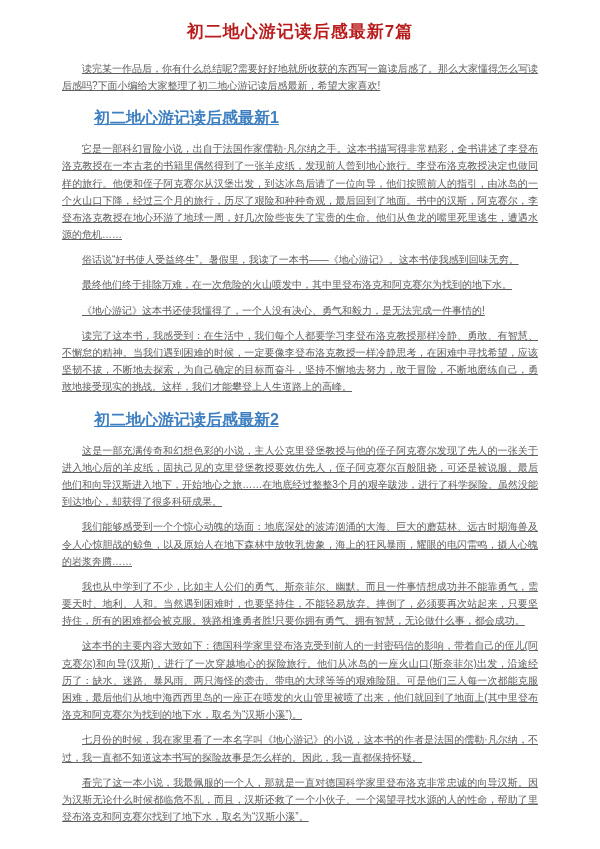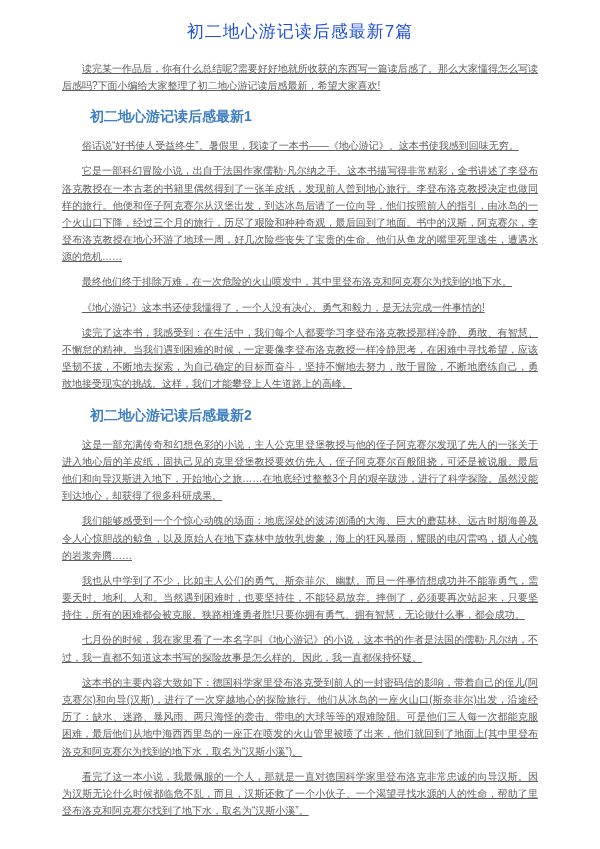--- a/index.html
+++ b/index.html
@@ -12,62 +12,63 @@
   }
   .page {
     width: 600px;
     height: 849px;
     padding: 20px 62px 24px 62px;
     background: #ffffff;
   }
   .doc-title {
     font-size: 17px;
     line-height: 1.4;
-    font-weight: normal;
-    color: #1d4ed8;
+    font-weight: bold;
+    color: #b91c1c;
     text-align: center;
     letter-spacing: 1px;
     margin-bottom: 16px;
   }
   .para {
     font-size: 10px;
     line-height: 1.72;
     color: #5e5e5e;
     text-align: justify;
     text-indent: 2em;
     margin-bottom: 8px;
     text-decoration: underline;
   }
   .section-heading {
-    font-size: 14px;
+    font-size: 16px;
     line-height: 1.5;
     font-weight: bold;
     color: #3e7fc1;
     text-indent: 2em;
     margin: 12px 0 10px 0;
+    text-decoration: underline;
   }
 </style>
 </head>
 <body>
 
 <div class="page">
 
   <h1 class="doc-title">初二地心游记读后感最新7篇</h1>
 
   <p class="para">读完某一作品后，你有什么总结呢?需要好好地就所收获的东西写一篇读后感了。那么大家懂得怎么写读后感吗?下面小编给大家整理了初二地心游记读后感最新，希望大家喜欢!</p>
 
   <h2 class="section-heading">初二地心游记读后感最新1</h2>
+  <p class="para">它是一部科幻冒险小说，出自于法国作家儒勒·凡尔纳之手。这本书描写得非常精彩，全书讲述了李登布洛克教授在一本古老的书籍里偶然得到了一张羊皮纸，发现前人曾到地心旅行。李登布洛克教授决定也做同样的旅行。他便和侄子阿克赛尔从汉堡出发，到达冰岛后请了一位向导，他们按照前人的指引，由冰岛的一个火山口下降，经过三个月的旅行，历尽了艰险和种种奇观，最后回到了地面。书中的汉斯，阿克赛尔，李登布洛克教授在地心环游了地球一周，好几次险些丧失了宝贵的生命。他们从鱼龙的嘴里死里逃生，遭遇水源的危机……</p>
   <p class="para">俗话说“好书使人受益终生”。暑假里，我读了一本书——《地心游记》。这本书使我感到回味无穷。</p>
-  <p class="para">它是一部科幻冒险小说，出自于法国作家儒勒·凡尔纳之手。这本书描写得非常精彩，全书讲述了李登布洛克教授在一本古老的书籍里偶然得到了一张羊皮纸，发现前人曾到地心旅行。李登布洛克教授决定也做同样的旅行。他便和侄子阿克赛尔从汉堡出发，到达冰岛后请了一位向导，他们按照前人的指引，由冰岛的一个火山口下降，经过三个月的旅行，历尽了艰险和种种奇观，最后回到了地面。书中的汉斯，阿克赛尔，李登布洛克教授在地心环游了地球一周，好几次险些丧失了宝贵的生命。他们从鱼龙的嘴里死里逃生，遭遇水源的危机……</p>
   <p class="para">最终他们终于排除万难，在一次危险的火山喷发中，其中里登布洛克和阿克赛尔为找到的地下水。</p>
   <p class="para">《地心游记》这本书还使我懂得了，一个人没有决心、勇气和毅力，是无法完成一件事情的!</p>
   <p class="para">读完了这本书，我感受到：在生活中，我们每个人都要学习李登布洛克教授那样冷静、勇敢、有智慧、不懈怠的精神。当我们遇到困难的时候，一定要像李登布洛克教授一样冷静思考，在困难中寻找希望，应该坚韧不拔，不断地去探索，为自己确定的目标而奋斗，坚持不懈地去努力，敢于冒险，不断地磨练自己，勇敢地接受现实的挑战。这样，我们才能攀登上人生道路上的高峰。</p>
 
   <h2 class="section-heading">初二地心游记读后感最新2</h2>
   <p class="para">这是一部充满传奇和幻想色彩的小说，主人公克里登堡教授与他的侄子阿克赛尔发现了先人的一张关于进入地心后的羊皮纸，固执己见的克里登堡教授要效仿先人，侄子阿克赛尔百般阻挠，可还是被说服。最后他们和向导汉斯进入地下，开始地心之旅……在地底经过整整3个月的艰辛跋涉，进行了科学探险。虽然没能到达地心，却获得了很多科研成果。</p>
   <p class="para">我们能够感受到一个个惊心动魄的场面：地底深处的波涛汹涌的大海、巨大的蘑菇林、远古时期海兽及令人心惊胆战的鲸鱼，以及原始人在地下森林中放牧乳齿象，海上的狂风暴雨，耀眼的电闪雷鸣，摄人心魄的岩浆奔腾……</p>
   <p class="para">我也从中学到了不少，比如主人公们的勇气、斯奈菲尔、幽默。而且一件事情想成功并不能靠勇气，需要天时、地利、人和。当然遇到困难时，也要坚持住，不能轻易放弃。摔倒了，必须要再次站起来，只要坚持住，所有的困难都会被克服。狭路相逢勇者胜!只要你拥有勇气、拥有智慧，无论做什么事，都会成功。</p>
 
+  <p class="para">这本书的主要内容大致如下：德国科学家里登布洛克受到前人的一封密码信的影响，带着自己的侄儿(阿克赛尔)和向导(汉斯)，进行了一次穿越地心的探险旅行。他们从冰岛的一座火山口(斯奈菲尔)出发，沿途经历了：缺水、迷路、暴风雨、两只海怪的袭击、带电的大球等等的艰难险阻。可是他们三人每一次都能克服困难，最后他们从地中海西西里岛的一座正在喷发的火山管里被喷了出来，他们就回到了地面上(其中里登布洛克和阿克赛尔为找到的地下水，取名为“汉斯小溪”)。</p>
   <p class="para">七月份的时候，我在家里看了一本名字叫《地心游记》的小说，这本书的作者是法国的儒勒·凡尔纳，不过，我一直都不知道这本书写的探险故事是怎么样的。因此，我一直都保持怀疑。</p>
-  <p class="para">这本书的主要内容大致如下：德国科学家里登布洛克受到前人的一封密码信的影响，带着自己的侄儿(阿克赛尔)和向导(汉斯)，进行了一次穿越地心的探险旅行。他们从冰岛的一座火山口(斯奈菲尔)出发，沿途经历了：缺水、迷路、暴风雨、两只海怪的袭击、带电的大球等等的艰难险阻。可是他们三人每一次都能克服困难，最后他们从地中海西西里岛的一座正在喷发的火山管里被喷了出来，他们就回到了地面上(其中里登布洛克和阿克赛尔为找到的地下水，取名为“汉斯小溪”)。</p>
   <p class="para">看完了这一本小说，我最佩服的一个人，那就是一直对德国科学家里登布洛克非常忠诚的向导汉斯。因为汉斯无论什么时候都临危不乱，而且，汉斯还救了一个小伙子、一个渴望寻找水源的人的性命，帮助了里登布洛克和阿克赛尔找到了地下水，取名为“汉斯小溪”。</p>
 
 </div>
 
 </body></html>

